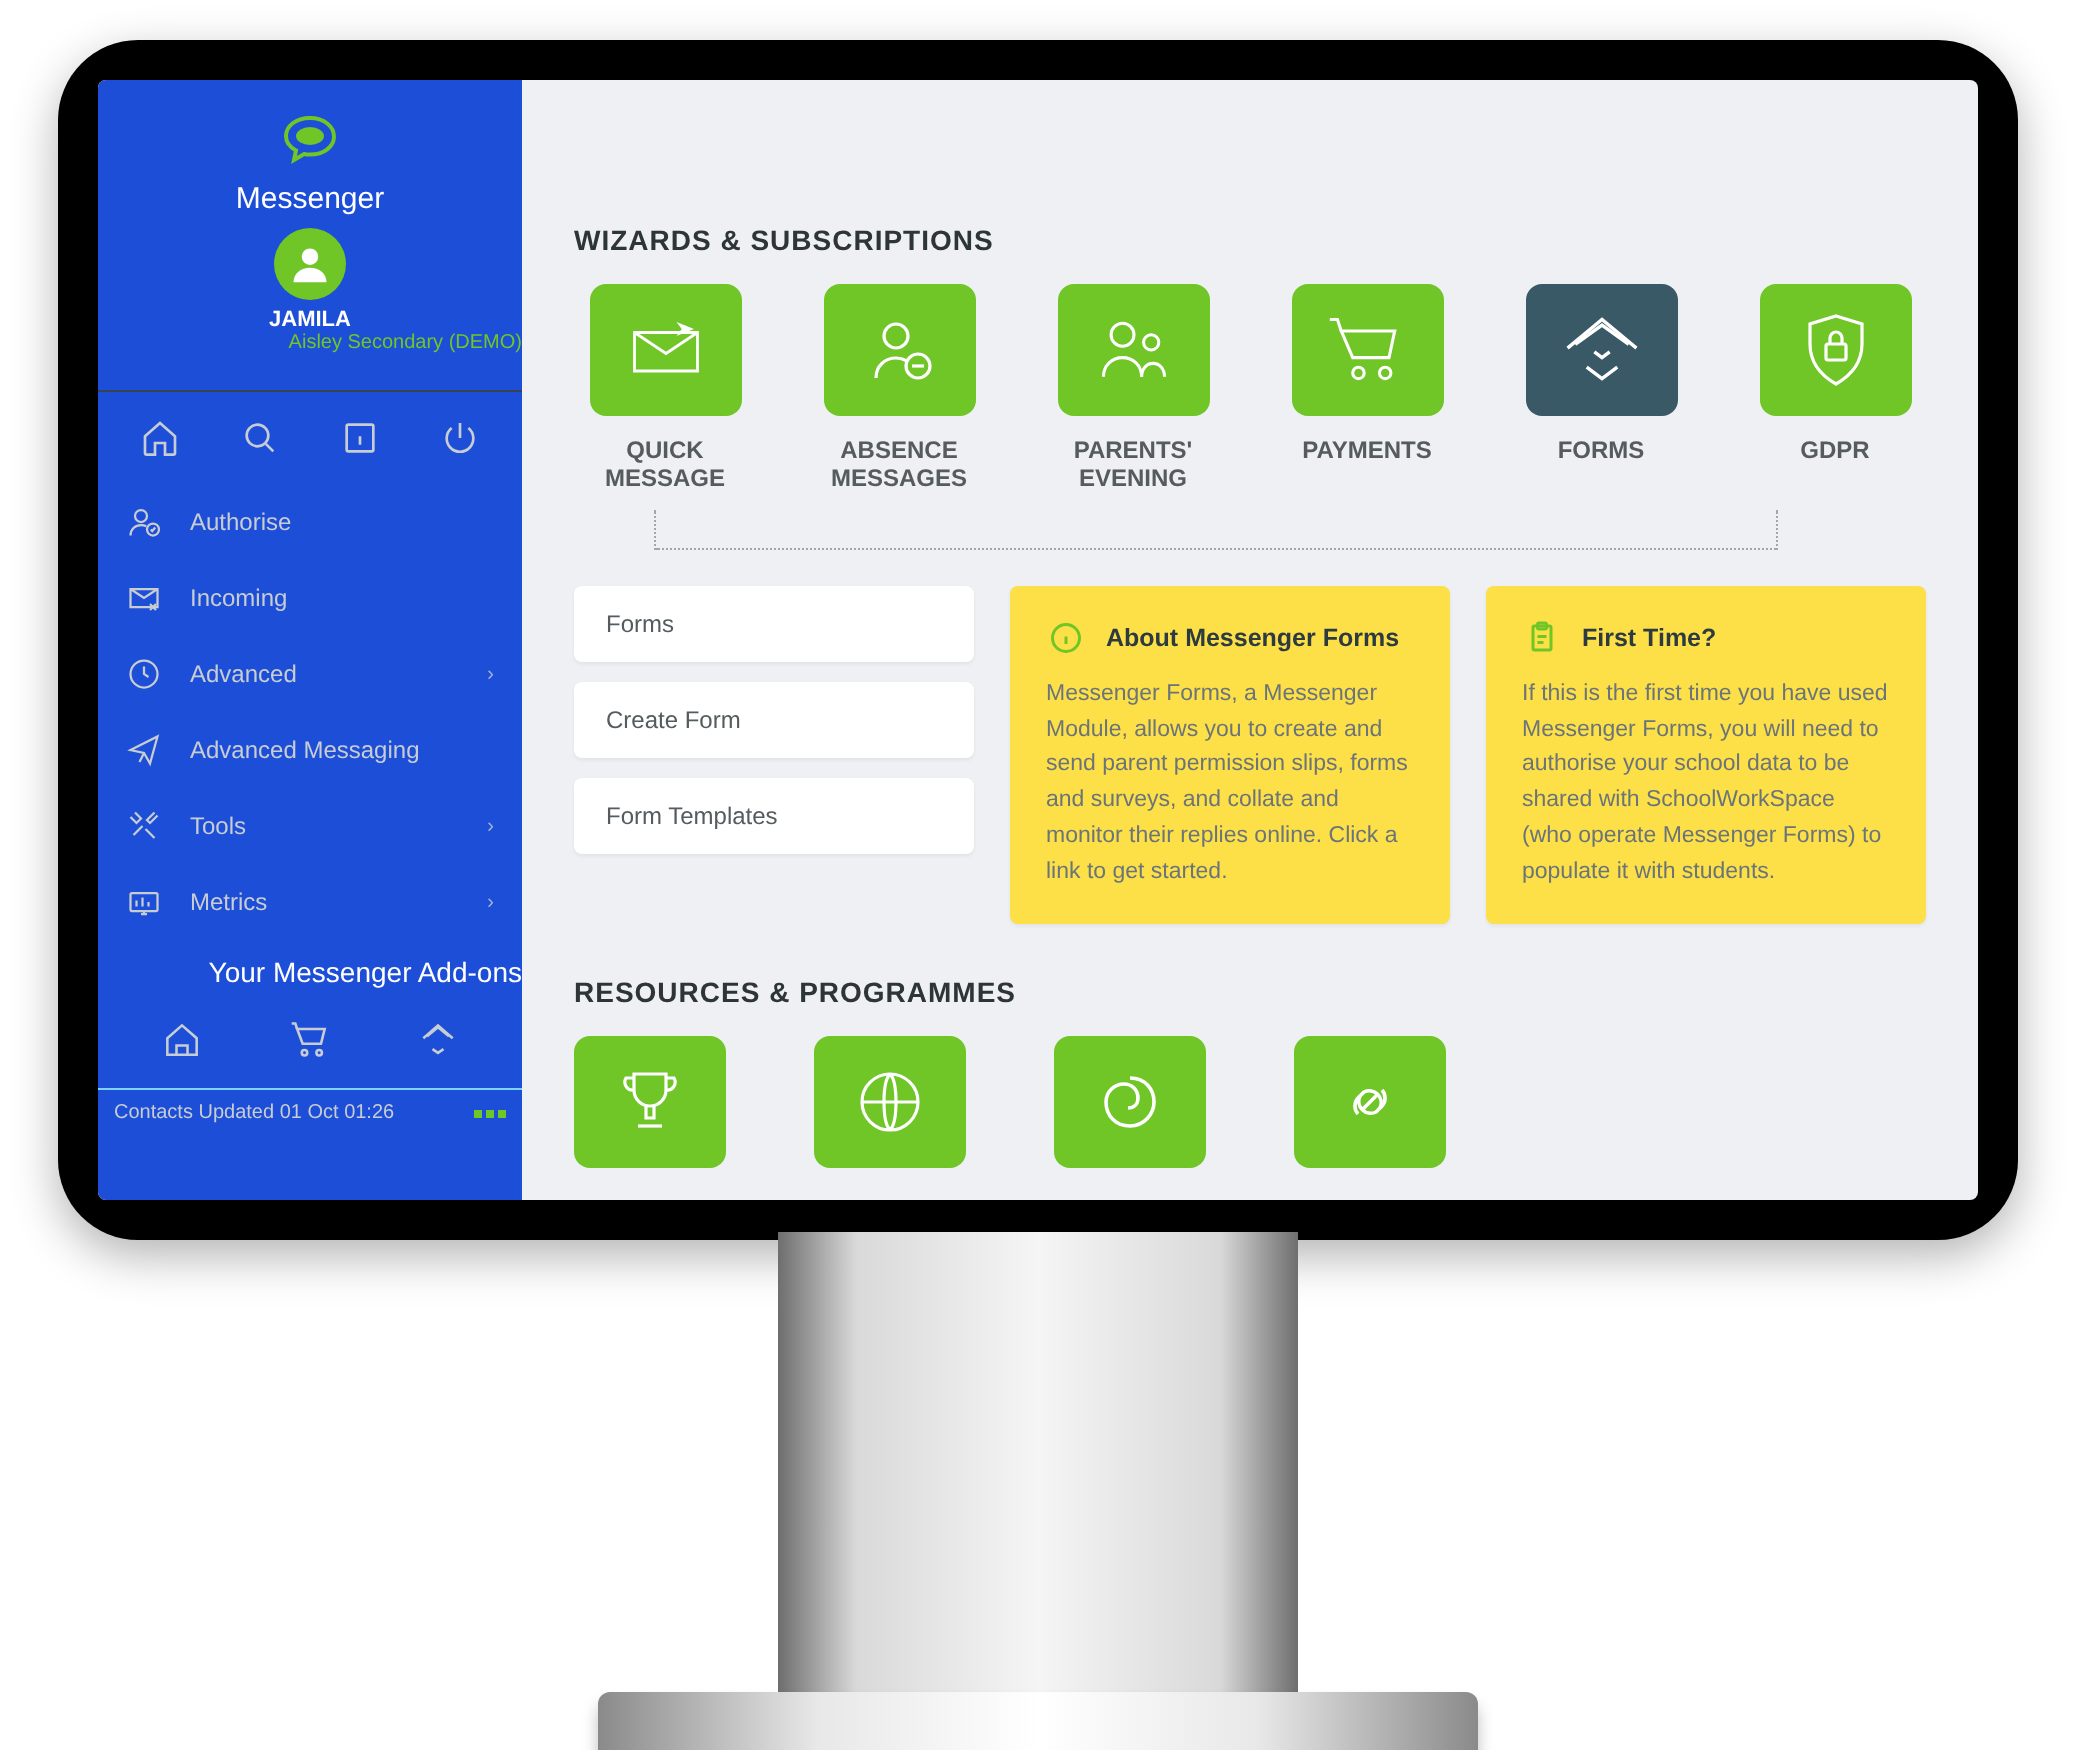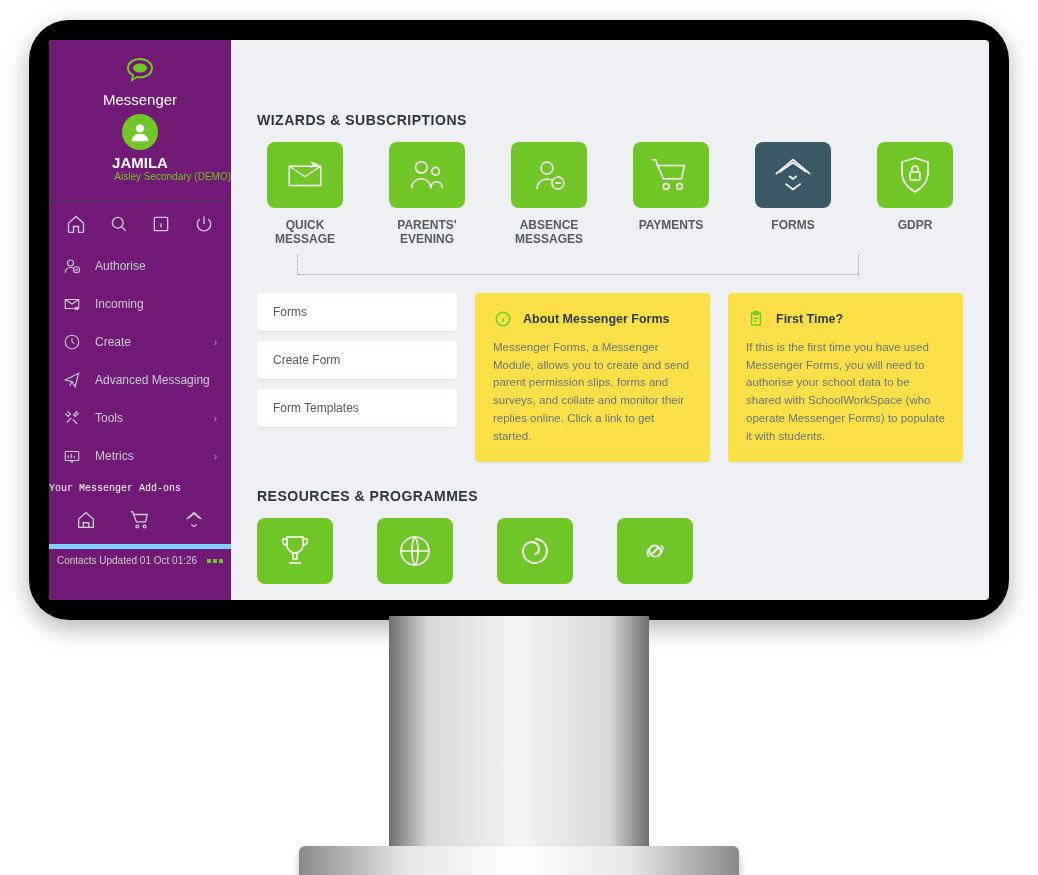--- a/index.html
+++ b/index.html
@@ -12,41 +12,41 @@
 }
 .screen { width:100%; height:560px; background:#eef0f3; border-radius:4px; overflow:hidden; display:flex; }
 .stand { width:260px; height:240px; margin:-4px auto 0;
          background:linear-gradient(90deg,#6e6e6e 0%,#d9d9d9 15%,#f5f5f5 50%,#d9d9d9 85%,#6e6e6e 100%);
          position:relative; }
 .stand::after{content:"";position:absolute;left:-90px;right:-90px;top:230px;height:36px;
  background:linear-gradient(90deg,#8a8a8a 0%,#e8e8e8 25%,#fff 50%,#e8e8e8 75%,#8a8a8a 100%);
  border-radius:6px 6px 0 0; box-shadow:0 6px 8px rgba(0,0,0,.25);}
 
 
-.sidebar { width:182px; background:#701a75; color:#c7cdd2; display:flex; flex-direction:column; font-size:12px; }
+.sidebar { width:212px; background:#1d4ed8; color:#c7cdd2; display:flex; flex-direction:column; font-size:12px; }
 .logo-area { text-align:center; padding:18px 0 10px; }
 .logo-bubble{display:inline-flex;align-items:center;justify-content:center;}
 .brand{color:#fff;font-size:15px;margin-top:4px;font-weight:400;}
 .avatar{width:36px;height:36px;border-radius:50%;background:#70c527;margin:6px auto 4px;display:flex;align-items:center;justify-content:center;}
-.user-name{color:#fff;font-weight:700;font-size:15px;text-align:center;}
+.user-name{color:#fff;font-weight:700;font-size:11px;text-align:center;}
 .school{color:#70c527;font-size:10px;text-align:right;margin-bottom:8px;}
 
 .icon-row{display:flex;justify-content:space-around;padding:8px 6px;border-top:1px solid #38444c;}
 .icon-row .ib{width:30px;height:30px;display:flex;align-items:center;justify-content:center;cursor:pointer;}
 
 .nav{list-style:none;}
 .nav li{display:flex;align-items:center;padding:10px 14px;cursor:pointer;position:relative;color:#c7cdd2;}
 .nav li .ic{width:20px;display:inline-flex;margin-right:12px;}
 .chev{margin-left:auto;font-size:10px;opacity:.8;}
 
-.addons-title{text-align:left;font-size:10px;color:#fff;padding:8px 0;font-family:Liberation Mono, monospace;}
+.addons-title{text-align:right;font-size:14px;color:#fff;padding:8px 0;}
 .addons-row{display:flex;justify-content:space-around;padding:4px 10px 10px;}
 .addons-row .ib{width:28px;height:28px;display:flex;align-items:center;justify-content:center;cursor:pointer;}
 
-.status{font-size:10px;color:#c7cdd2;padding:6px 8px;border-top:5px solid #7dd3fc;display:flex;align-items:center;justify-content:space-between;}
+.status{font-size:10px;color:#c7cdd2;padding:6px 8px;border-top:1px solid #7dd3fc;display:flex;align-items:center;justify-content:space-between;}
 .dots{display:flex;gap:2px;}
 .dots span{width:4px;height:4px;background:#70c527;}
 
 
 .main{flex:1;padding:20px 26px;color:#2d3a40;overflow:hidden;margin-top:48px;}
 .sec-title{font-weight:800;font-size:14px;letter-spacing:.5px;color:#2d3537;margin:4px 0 14px;}
 
 .wiz-row{display:flex;gap:26px;}
 .wiz{display:flex;flex-direction:column;align-items:center;width:106px;cursor:pointer;}
 .wiz .tile{width:76px;height:66px;background:#70c527;border-radius:8px;display:flex;align-items:center;justify-content:center;}
@@ -144,21 +144,21 @@
             </span>
       <span>Incoming</span>
     </li>
     <li>
       <span class="ic">
               <svg width="18" height="18" viewBox="0 0 24 24" fill="none" stroke="#c7cdd2" stroke-width="1.5">
                 <circle cx="12" cy="12" r="9"></circle>
                 <path d="M12 7v5l3 2"></path>
               </svg>
             </span>
-      <span>Create</span>
+      <span>Advanced</span>
       <span class="chev">›</span>
     </li>
     <li>
       <span class="ic">
               <svg width="18" height="18" viewBox="0 0 24 24" fill="none" stroke="#c7cdd2" stroke-width="1.5">
                 <path d="M3 12l18-9-5 18-4-7z"></path>
                 <path d="M12 14l-3 6"></path>
               </svg>
             </span>
       <span>Advanced Messaging</span>
@@ -232,44 +232,44 @@
                   <path d="M30 4l10 4-10 4 3-4z" fill="#fff" stroke="none"></path>
                 </svg>
               </span>
             </div>
       <div class="lbl">QUICK
 MESSAGE</div>
     </div>
     <div class="wiz">
       <div class="tile">
               <span>
+                <svg width="40" height="40" viewBox="0 0 40 40" fill="none" stroke="#fff" stroke-width="1.6">
+                  <circle cx="18" cy="13" r="6"></circle>
+                  <path d="M8 34c0-6 4.5-10 10-10 2 0 3.8.5 5.3 1.4"></path>
+                  <circle cx="29" cy="28" r="6"></circle>
+                  <path d="M26 28h6"></path>
+                </svg>
+              </span>
+            </div>
+      <div class="lbl">ABSENCE
+MESSAGES</div>
+    </div>
+    <div class="wiz">
+      <div class="tile">
+              <span>
                 <svg width="42" height="40" viewBox="0 0 44 40" fill="none" stroke="#fff" stroke-width="1.6">
                   <circle cx="16" cy="12" r="6"></circle>
                   <path d="M6 34c0-6 4.5-10 10-10s10 4 10 10"></path>
                   <circle cx="31" cy="16" r="4"></circle>
                   <path d="M26 34c0-4 2.5-7 6-7s6 3 6 7"></path>
                 </svg>
               </span>
             </div>
       <div class="lbl">PARENTS'
 EVENING</div>
-    </div>
-    <div class="wiz">
-      <div class="tile">
-              <span>
-                <svg width="40" height="40" viewBox="0 0 40 40" fill="none" stroke="#fff" stroke-width="1.6">
-                  <circle cx="18" cy="13" r="6"></circle>
-                  <path d="M8 34c0-6 4.5-10 10-10 2 0 3.8.5 5.3 1.4"></path>
-                  <circle cx="29" cy="28" r="6"></circle>
-                  <path d="M26 28h6"></path>
-                </svg>
-              </span>
-            </div>
-      <div class="lbl">ABSENCE
-MESSAGES</div>
     </div>
     <div class="wiz">
       <div class="tile">
               <span>
                 <svg width="42" height="40" viewBox="0 0 44 40" fill="none" stroke="#fff" stroke-width="1.6">
                   <path d="M8 10h28l-3 14H14z"></path>
                   <path d="M8 10L6 4H2"></path>
                   <circle cx="17" cy="32" r="3"></circle>
                   <circle cx="31" cy="32" r="3"></circle>
                 </svg>

